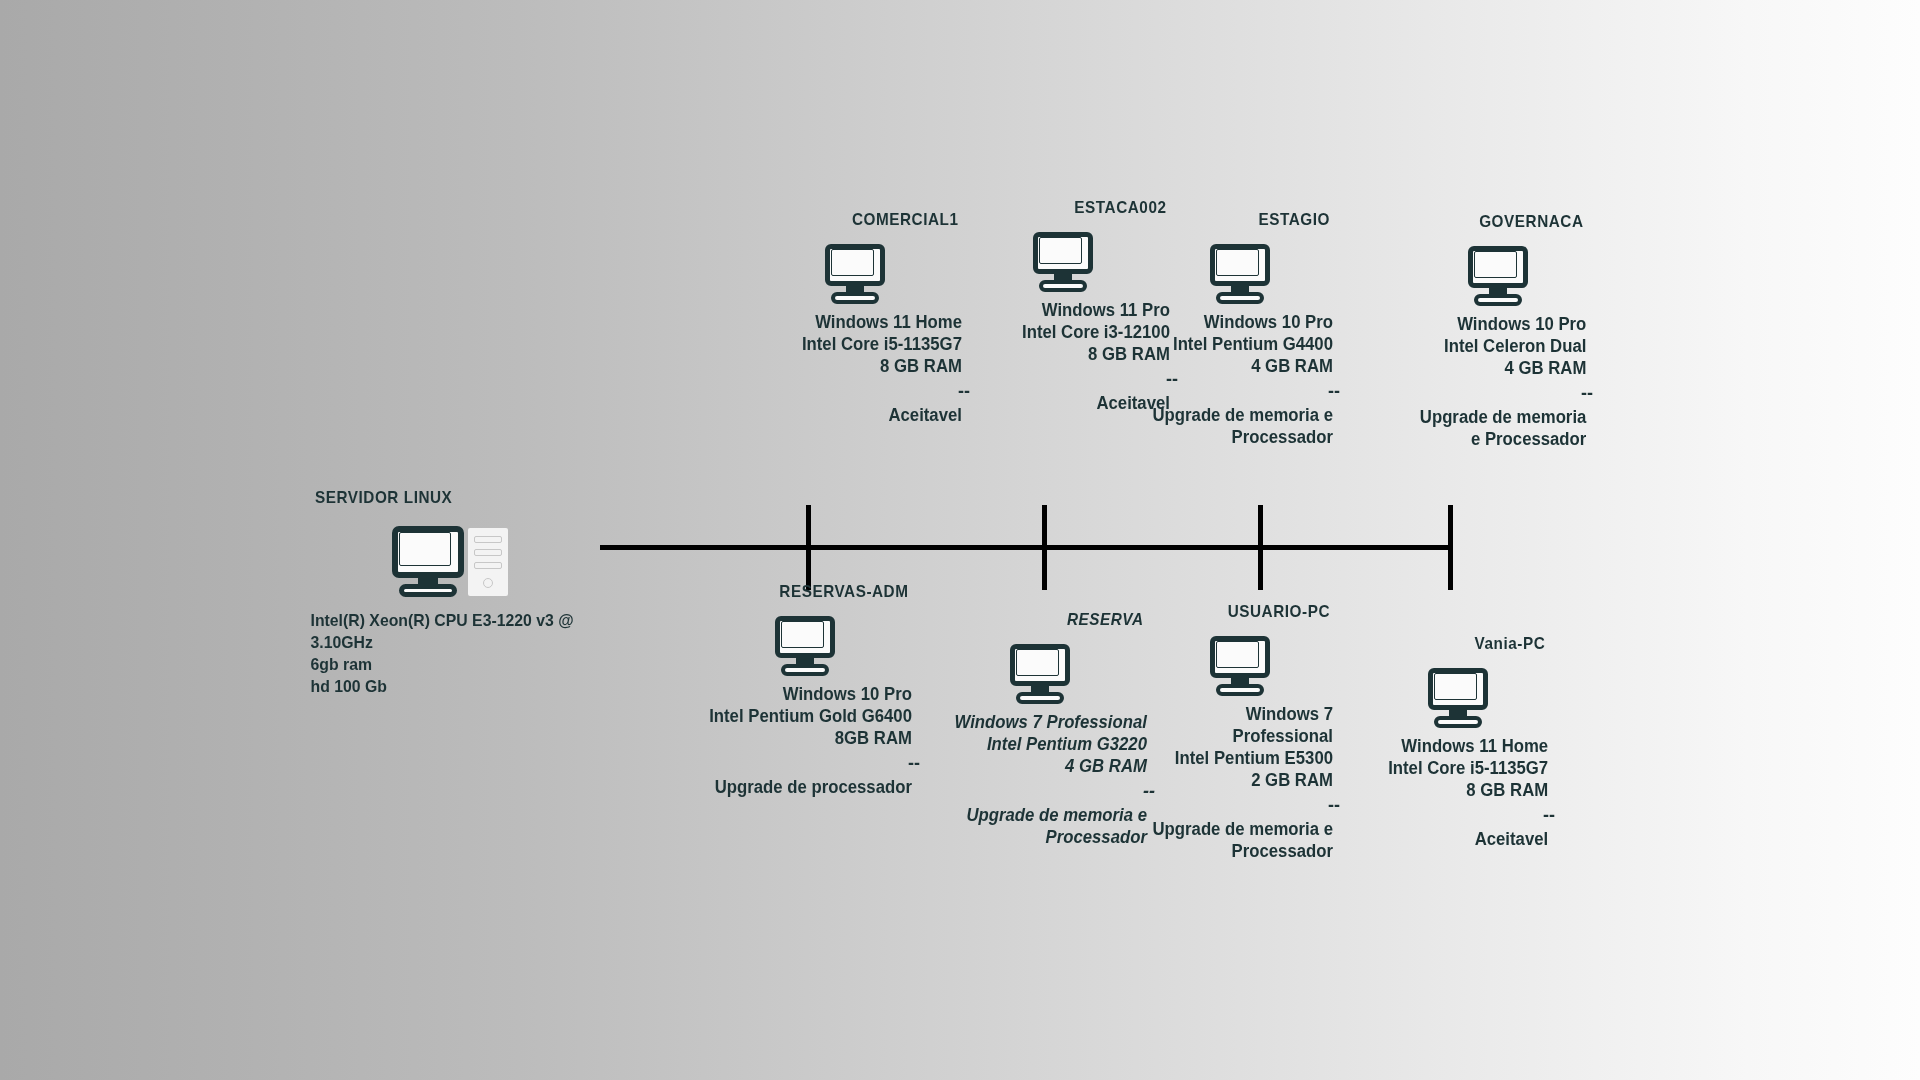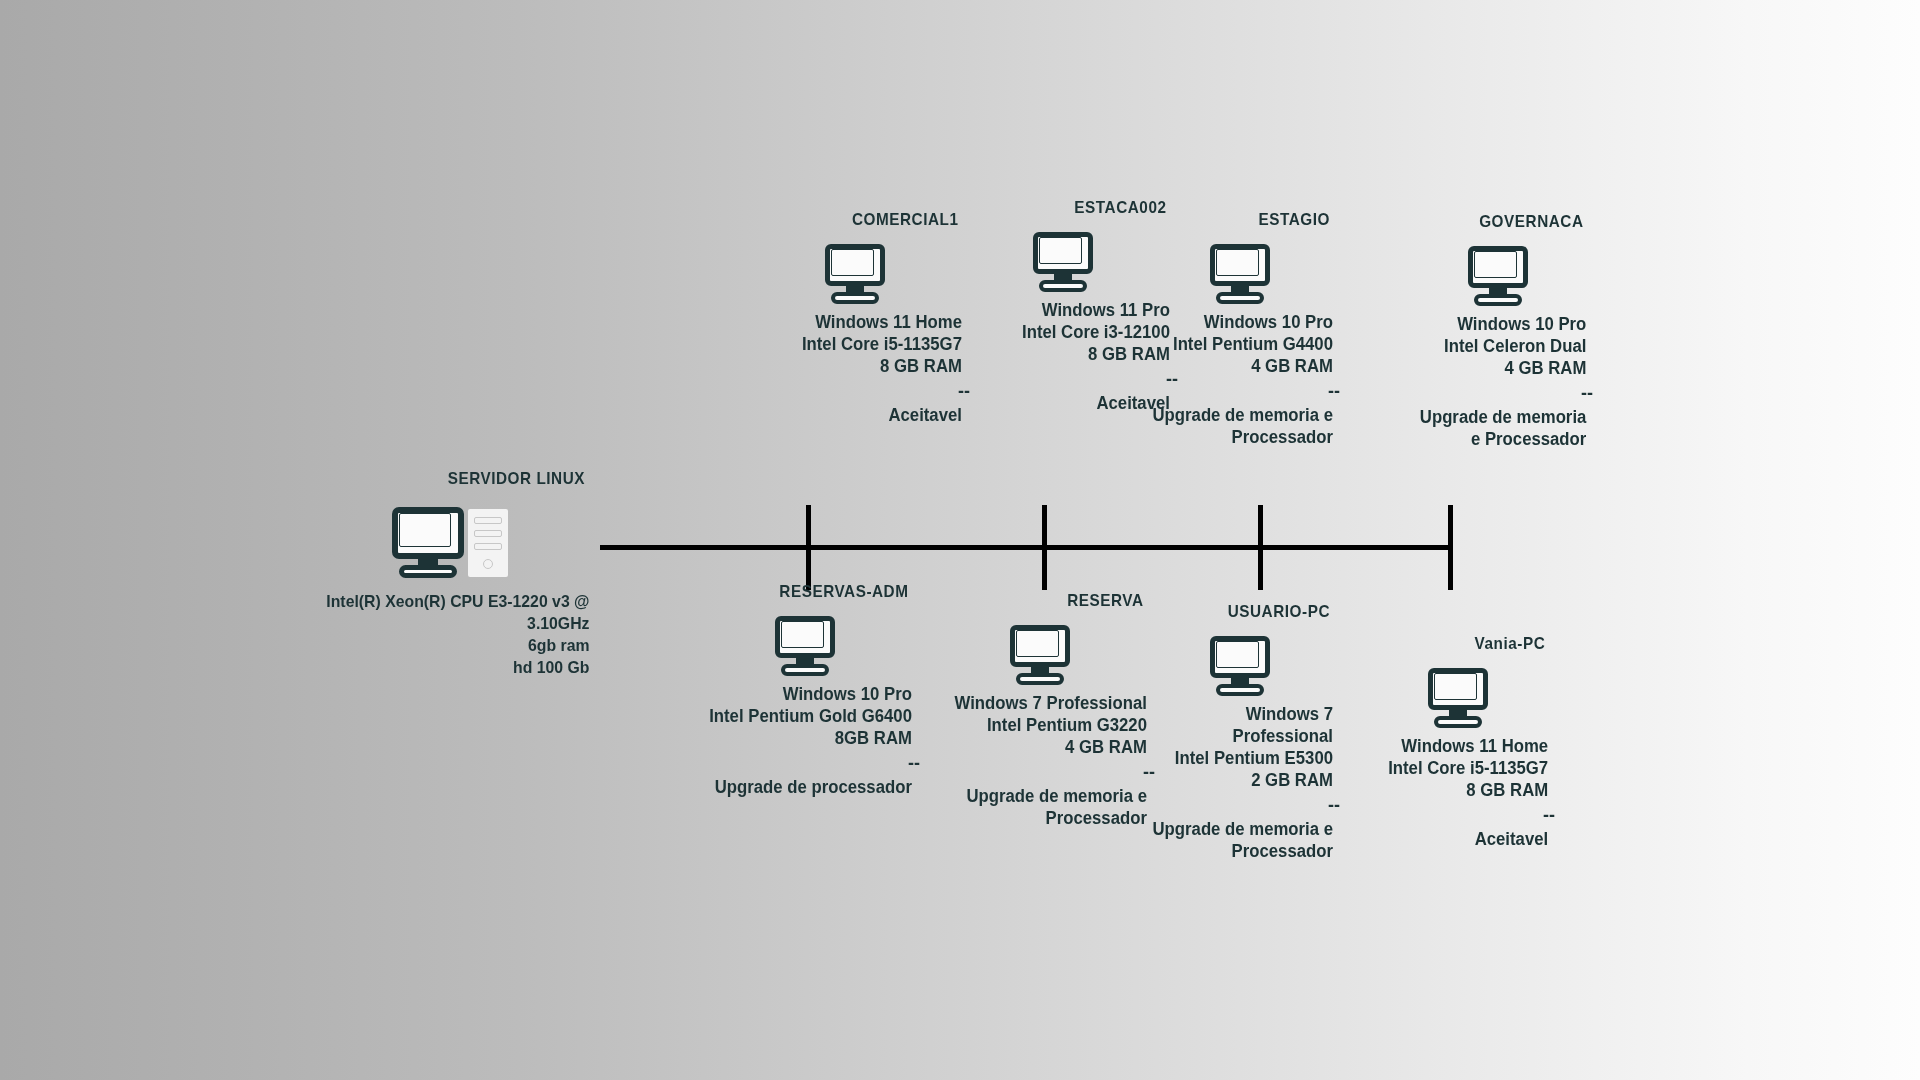--- a/index.html
+++ b/index.html
@@ -56,23 +56,23 @@
     position:absolute;
     width:5px;
     background:#000;
   }
   .drop.full { top:505px;  height:85px; }
 
   
   #server-node {
     position:absolute;
     left:300px;
-    top:469px;
+    top:488px;
     width:300px;
-    text-align:right;
+    text-align:left;
   }
   #server-label {
     font-family:"Liberation Sans Narrow","Liberation Sans",sans-serif;
     font-weight:bold;
     font-size:17px;
     letter-spacing:0.6px;
     color:#1d3336;
     transform:scaleX(0.9);
   }
   #server-icon-row {
@@ -328,21 +328,21 @@
         </div>
       </div>
       <div class="node-specs">
         <div>Windows 10 Pro</div>
         <div>Intel Pentium Gold G6400</div>
         <div>8GB RAM</div>
       </div>
       <div class="node-sep">--</div>
       <div class="node-status">Upgrade de processador</div>
     </div>
-    <div class="node bot" style="left: 925px; top: 591px; width: 230px;">
+    <div class="node bot" style="left: 925px; top: 610px; width: 230px; font-style: italic;">
       <div class="node-name">RESERVA</div>
       <div class="node-icon">
         <div class="monitor">
           <div class="screen"></div>
           <div class="inner"></div>
           <div class="neck"></div>
           <div class="base"></div>
         </div>
       </div>
       <div class="node-specs">

